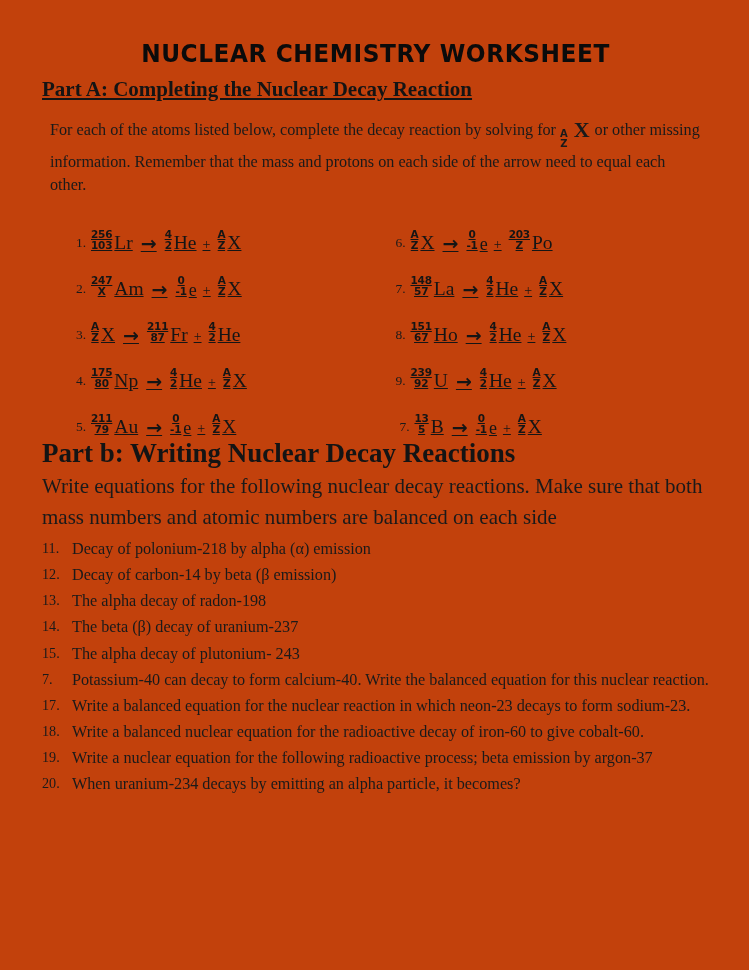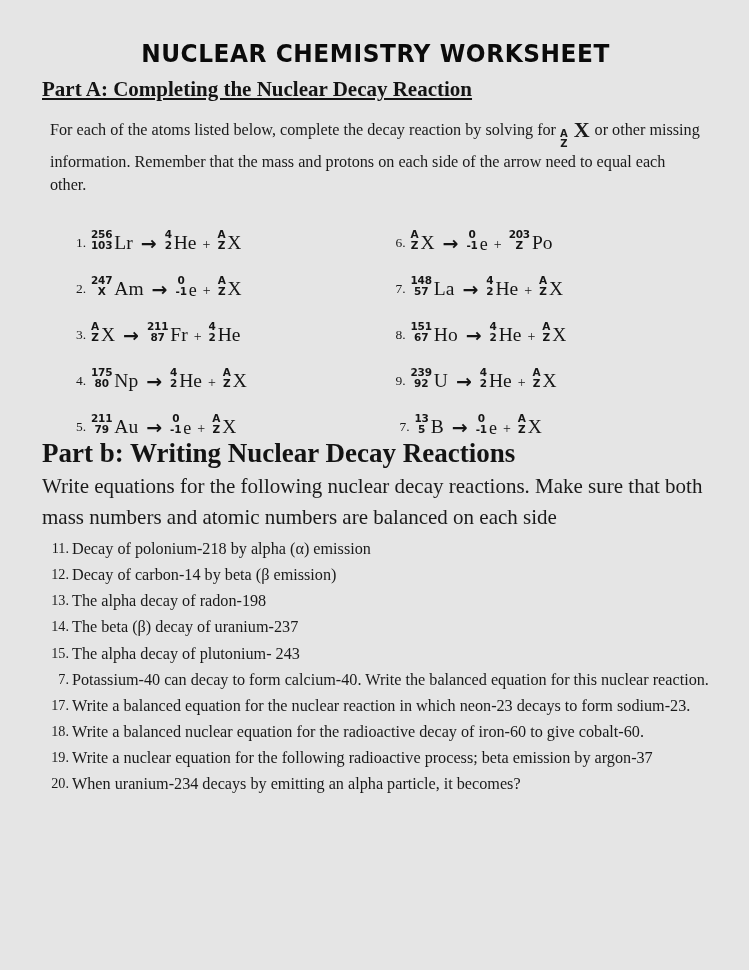--- a/index.html
+++ b/index.html
@@ -14,21 +14,21 @@
     font-family: "Liberation Serif", "DejaVu Serif", serif;
     color: #000000;
     -webkit-font-smoothing: antialiased;
   }
   .page {
     position: relative;
     width: 749px;
     height: 970px;
     box-sizing: border-box;
     padding: 0 40px 0 42px;
-    background: #e5e5e5;
+    background: #c2410c;
   }
 
   
   .doc-title {
     text-align: center;
     font-family: "DejaVu Sans", sans-serif;
     font-weight: 900;
     font-size: 25px;
     letter-spacing: 0.6px;
     text-transform: uppercase;
@@ -102,20 +102,21 @@
     color: #1a1a1a;
   }
   .eq-num.wide { width: 30px; }
 
   .eq-body {
     display: flex;
     align-items: flex-end;
     font-size: 19px;
     line-height: 1;
     color: #151515;
+    text-decoration: underline;
   }
 
   
   .nuclide {
     display: inline-flex;
     align-items: flex-end;
     margin-right: 1px;
   }
   .idx {
     display: inline-flex;
@@ -173,21 +174,21 @@
     line-height: 1.46;
     padding-left: 30px;
     margin-bottom: 2.5px;
     color: #1a1a1a;
   }
   .partb-list li .li-num {
     position: absolute;
     left: 0;
     top: 0;
     width: 27px;
-    text-align: right;
+    text-align: left;
     font-size: 14.2px;
   }
 </style>
 </head>
 <body>
 
 <div class="page">
 
   <h1 class="doc-title">NUCLEAR CHEMISTRY WORKSHEET</h1>
 

